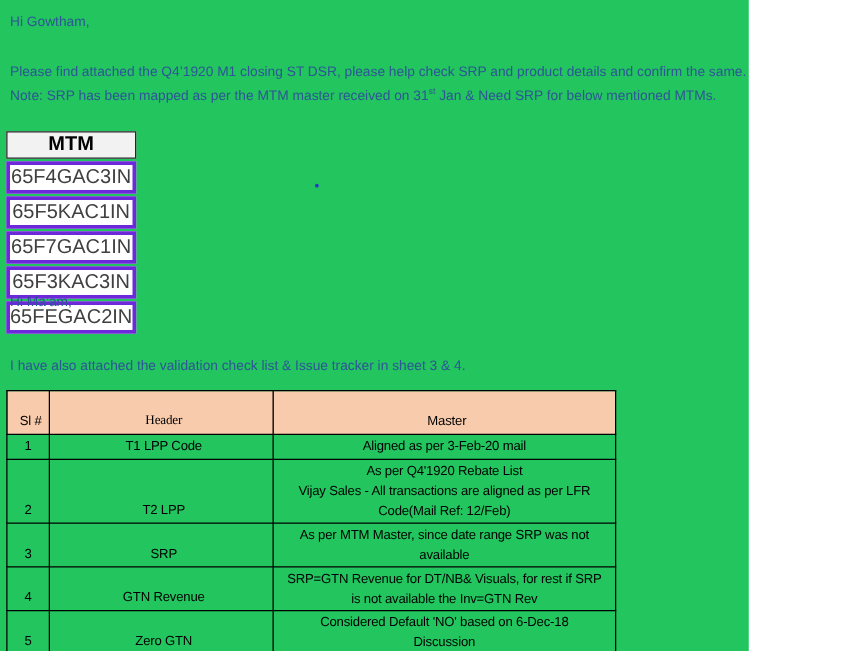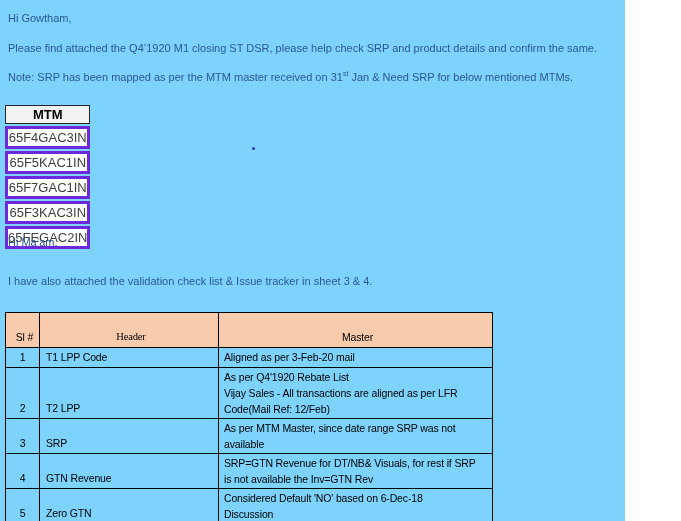--- a/index.html
+++ b/index.html
@@ -1,30 +1,30 @@
 <!DOCTYPE html>
 <html><head>
 <meta charset="utf-8">
 <style>
   html,body { margin:0; padding:0; background:#ffffff; }
   .page {
-    position:relative; width:625px; height:521px; background:#7dd3fc;
-    font-family:"Liberation Sans", sans-serif; overflow:hidden;
+    position:relative; width:556px; height:521px; background:#22c55e;
+    font-family:"Liberation Sans", sans-serif; overflow:hidden;padding-left:43px;
   }
   .para {
     position:absolute; left:8px; color:#2d5696; font-size:11px;
     white-space:nowrap; line-height:13px;
   }
   .para sup { font-size:7px; vertical-align:super; line-height:0; }
 
   
   .mtm-table {
     position:absolute; left:5px; top:103px;
     border-collapse:separate; border-spacing:0 2px;
-    font-size:13px; table-layout:fixed;
+    font-size:16px; table-layout:fixed;
   }
   .mtm-table th {
     width:62px; height:13px; background:#f2f2f2; border:1px solid #262626;
     color:#000; font-weight:bold; text-align:center; padding:1px 0;
   }
   .mtm-table td {
     height:12px; background:#ffffff; border:3px solid #6d28d9;
     color:#404040; text-align:center; padding:1px 0;
   }
 
@@ -35,39 +35,40 @@
   }
 
   
   .map-table {
     position:absolute; left:5px; top:312px; border-collapse:collapse;
     font-size:10.5px; color:#000; table-layout:fixed; letter-spacing:-0.15px;
   }
   .map-table th, .map-table td {
     border:1px solid #000; line-height:16px; font-weight:normal;
     overflow:hidden;
+    text-align:center;
   }
   .map-table th {
     background:#f8cbad; vertical-align:bottom; text-align:center;
     height:31px; padding:1px 2px 2px 6px;
   }
   .map-table .col-sl  { width:25px; }
   .map-table .col-hdr { width:170px;font-family:Liberation Serif, serif; }
   .map-table .col-log { width:265px; }
   .map-table td.sl  { text-align:center; vertical-align:bottom; padding:1px 2px 2px 2px; }
   .map-table td.hdr { vertical-align:bottom; padding:1px 2px 2px 6px; }
   .map-table td.log { vertical-align:top; padding:1px 5px; white-space:pre-line; }
 </style>
 </head>
 <body>
 
 <div class="page">
 
   <div class="para" style="top:12px">Hi Gowtham,</div>
-  <div class="para" style="top:42px">Please find attached the Q4’1920 M1 closing ST DSR, please help check SRP and product details and confirm the same.</div>
+  <div class="para" style="top:52px">Please find attached the Q4’1920 M1 closing ST DSR, please help check SRP and product details and confirm the same.</div>
   <div class="para" style="top:71px"><span>Note: SRP has been mapped as per the MTM master received on 31</span><sup>st</sup><span> Jan &amp; Need SRP for below mentioned MTMs.</span></div>
 
   <table class="mtm-table">
     <thead>
       <tr>
         <th>MTM</th>
       </tr>
     </thead>
     <tbody>
         <tr>
@@ -84,21 +85,21 @@
         </tr>
         <tr>
           <td>65FEGAC2IN</td>
         </tr>
       </tbody>
   </table>
 
   <div class="stray-dot"></div>
 
   <div class="para" style="top:236px">Hi Ma’am,</div>
-  <div class="para" style="top:275px">I have also attached the validation check list &amp; Issue tracker in sheet 3 &amp; 4.</div>
+  <div class="para" style="top:287px">I have also attached the validation check list &amp; Issue tracker in sheet 3 &amp; 4.</div>
 
   <table class="map-table">
     <thead>
       <tr>
         <th class="col-sl">Sl #</th>
         <th class="col-hdr">Header</th>
         <th class="col-log">Master</th>
       </tr>
     </thead>
     <tbody>

